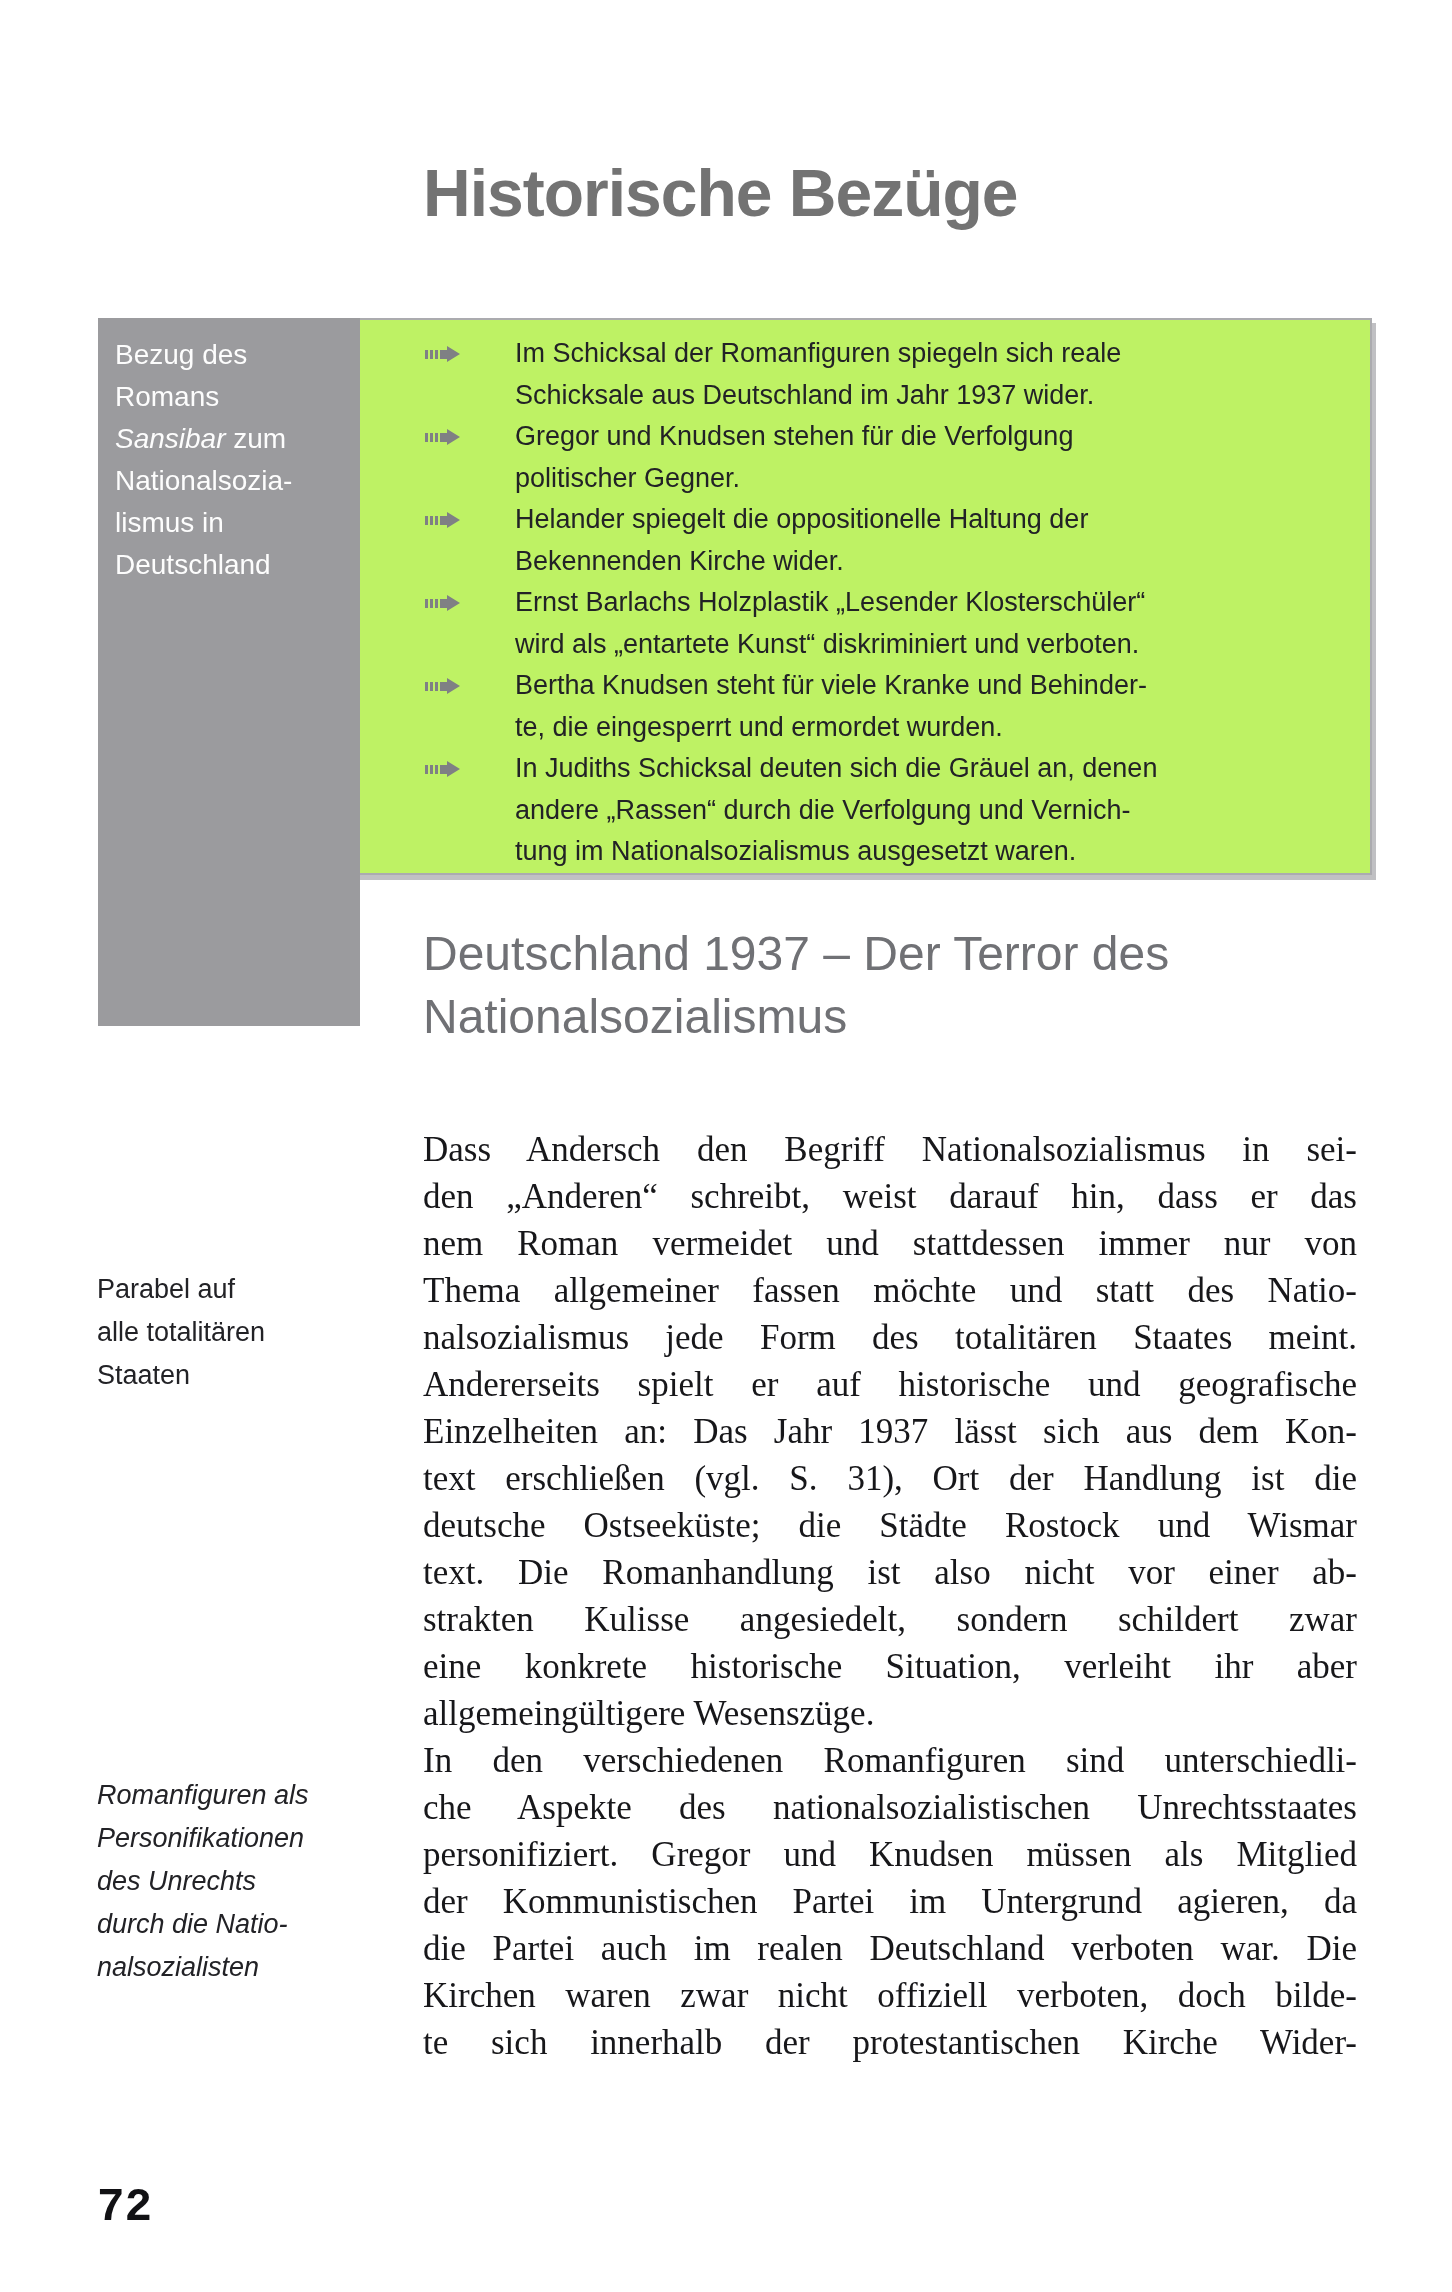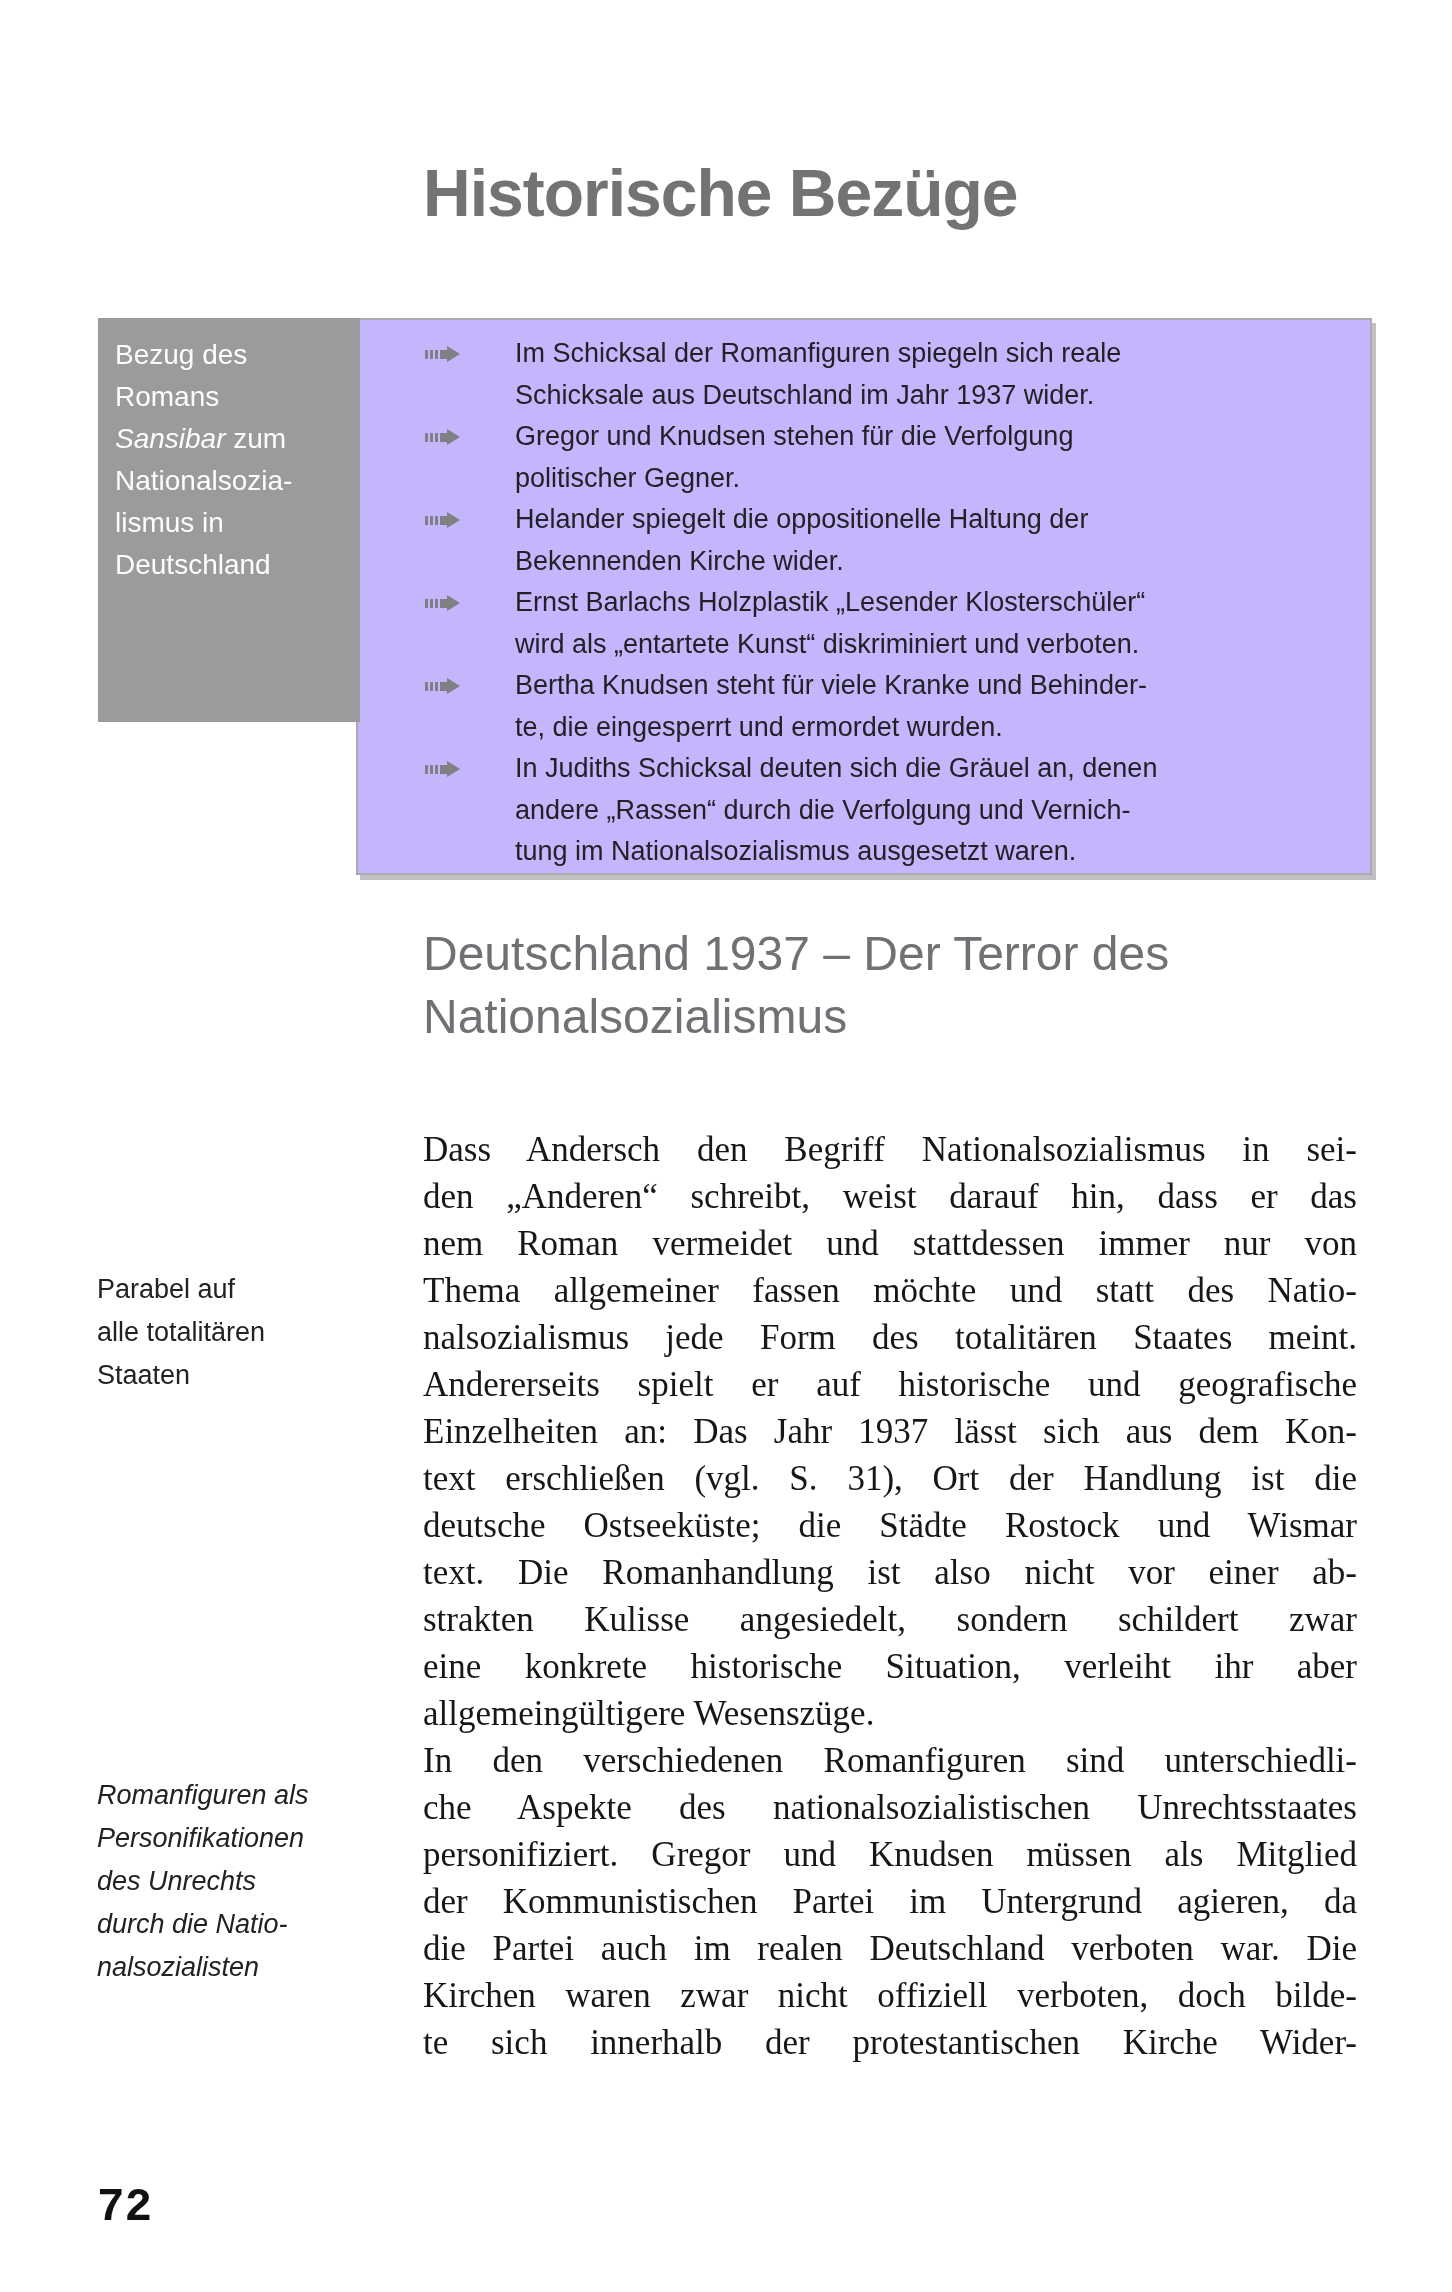--- a/index.html
+++ b/index.html
@@ -10,37 +10,37 @@
   }
   
   .page-title{
     position:absolute;left:423px;top:160px;
     font-size:66px;font-weight:700;letter-spacing:-1px;line-height:1;
     color:#737373;font-family:"Liberation Sans",sans-serif;
   }
   
   .bullet-box{
     position:absolute;left:356px;top:318px;width:1016px;height:557px;
-    background:#c4b5fd;border:2px solid #ababaf;box-sizing:border-box;
+    background:#bef264;border:2px solid #ababaf;box-sizing:border-box;
     box-shadow:4px 5px 0 rgba(140,140,146,.55);
   }
   .bullet-list{padding-top:13px;}
   .bitem{
     position:relative;padding-left:157px;padding-right:16px;
     font-size:27px;line-height:41.5px;color:#222226;
     white-space:pre-line;
     font-family:"Liberation Sans",sans-serif;
   }
   .barrow{position:absolute;left:67px;top:13px;display:inline-flex;align-items:center;height:16px;}
   .barrow .d{width:3px;height:9px;background:#7f8084;margin-right:2px;}
   .barrow .s{width:7px;height:9px;background:#7f8084;margin-right:0;}
   .barrow .h{width:0;height:0;border-left:13px solid #7f8084;border-top:8px solid transparent;border-bottom:8px solid transparent;}
   
   .label-box{
-    position:absolute;left:98px;top:318px;width:262px;height:404px;
+    position:absolute;left:98px;top:318px;width:262px;height:708px;
     background:#9b9b9e;box-sizing:border-box;padding:16px 14px 0 17px;
     z-index:2;
   }
   .label-text{
     color:#fdfdfd;font-size:28px;line-height:42px;
     font-family:"Liberation Sans",sans-serif;
   }
   .label-text .lpart{white-space:pre-line;}
   .label-text em{font-style:italic;}
   

